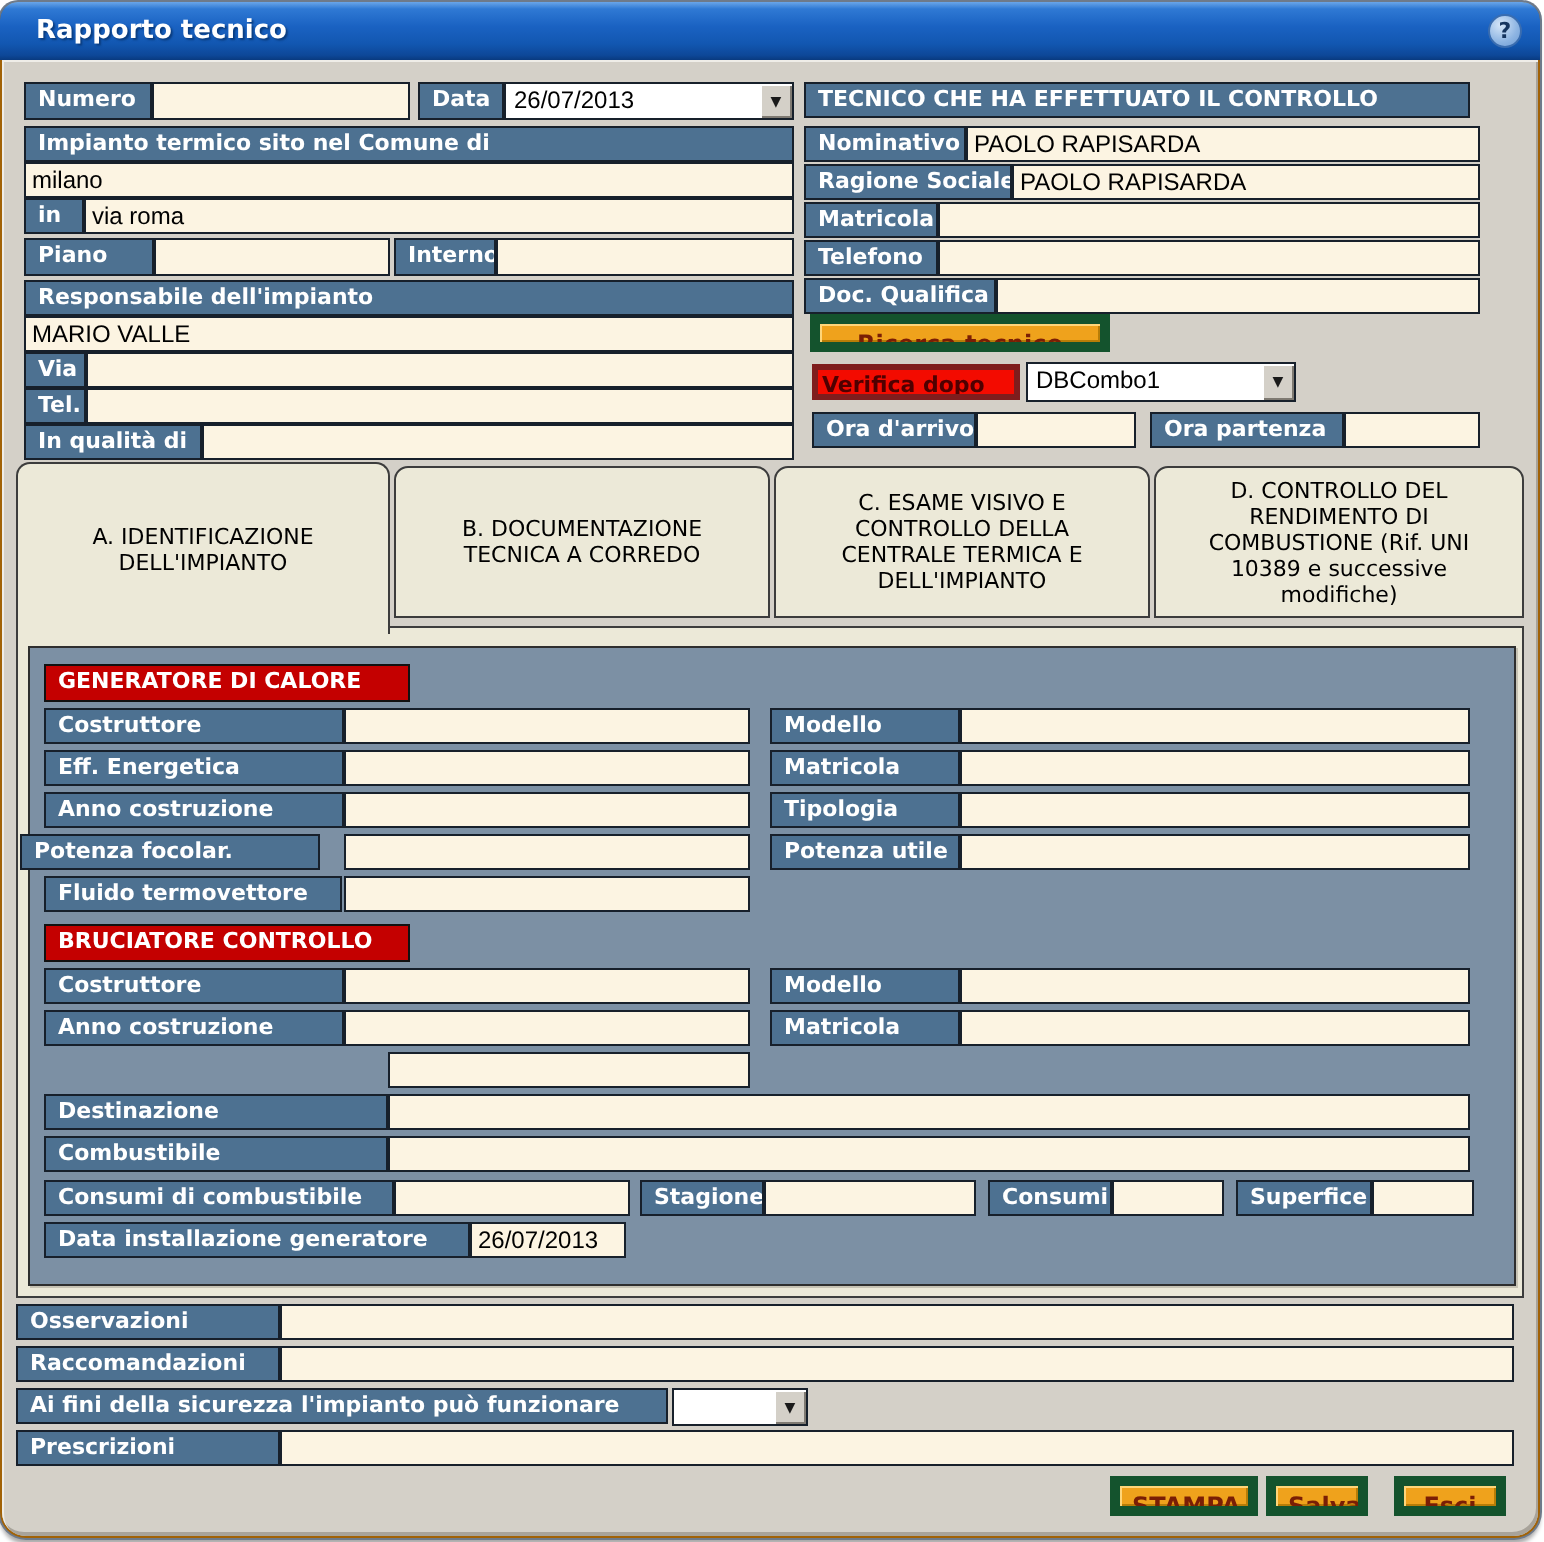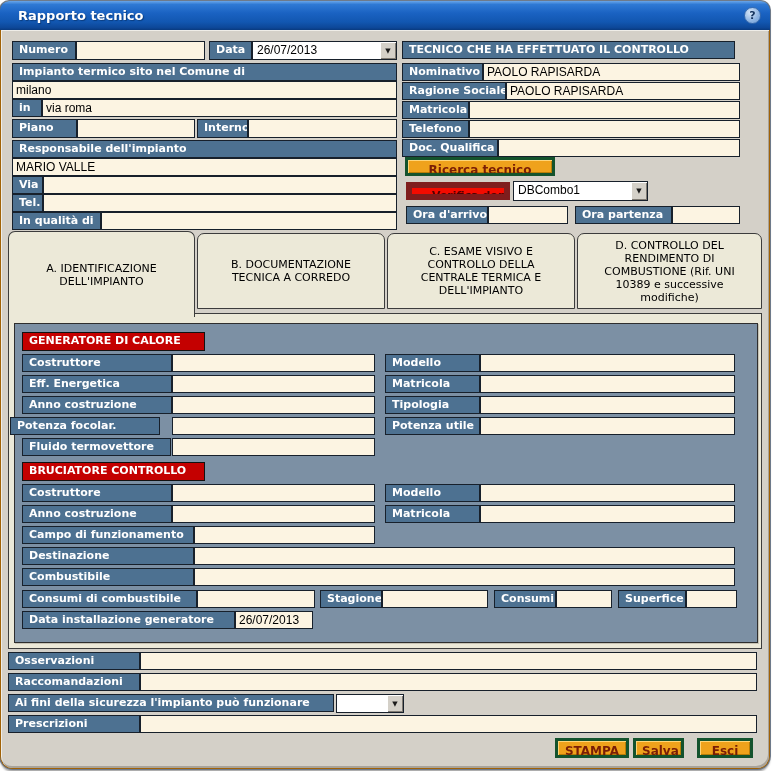--- a/index.html
+++ b/index.html
@@ -27,24 +27,24 @@
   .combo{position:absolute;background:#fff;border:1px solid #17202b;box-sizing:border-box;
        display:flex;align-items:stretch;cursor:pointer}
   .combo .ctext{flex:1;font:12px/17px "Liberation Sans",sans-serif;padding-left:4px;
        overflow:hidden;white-space:nowrap;color:#000}
   .combo .cbtn{width:16px;background:#d4d0c8;
        box-shadow:inset 1px 1px 0 #ffffff, inset -1px -1px 0 #7f7a72;
        display:flex;align-items:center;justify-content:center;font-size:7px;color:#1a1a1a}
   .redhdr{position:absolute;background:#c40000;border:1px solid #111;color:#fff;
        font:bold 11px/16px "DejaVu Sans",sans-serif;padding-left:6px;box-sizing:border-box;
        white-space:nowrap;overflow:hidden}
-  .redlbl{position:absolute;background:#f30b00;border:6px solid #7f1d1d;color:#4f0000;
-       font:bold 11px/15px "DejaVu Sans",sans-serif;padding-left:20px;box-sizing:border-box;
+  .redlbl{position:absolute;background:#f30b00;border:3px solid #7f1d1d;color:#4f0000;
+       font:bold 11px/15px "DejaVu Sans",sans-serif;padding-left:2px;box-sizing:border-box;
        white-space:nowrap;overflow:hidden}
-  .obtn{position:absolute;background:#efa21c;border:3px solid #14532d;
+  .obtn{position:absolute;background:#efa21c;border:5px solid #14532d;
        box-shadow:inset 1px 1px 0 #ffd578, inset -1px -1px 0 #b87d07;
        color:#7a1e05;font:bold 12px/18px "DejaVu Sans",sans-serif;text-align:center;
        box-sizing:border-box;cursor:pointer;white-space:nowrap;overflow:hidden}
   .tab{position:absolute;background:#ece9d8;border:1px solid #3c3c3c;
        border-radius:7px 7px 0 0;box-sizing:border-box;display:flex;align-items:center;
        justify-content:center;text-align:center;font:11px/13px "DejaVu Sans",sans-serif;
        padding:4px 12px;color:#000;cursor:pointer;z-index:2}
   .tab.active{font-weight:normal;border-bottom:none;z-index:4;font-size:11px}
   #tabpage{position:absolute;left:8px;top:312px;width:754px;height:336px;background:#ece9d8;
        border:1px solid #3c3c3c;box-sizing:border-box;z-index:1}
@@ -152,21 +152,20 @@
   <div class="lbl z" style="left:22px;top:483px;width:150px;height:18px">Costruttore</div>
   <input class="inp z" style="left: 172px; top: 483px; width: 203px; height: 18px;" value="">
   <div class="lbl z" style="left:385px;top:483px;width:95px;height:18px">Modello</div>
   <input class="inp z" style="left: 480px; top: 483px; width: 255px; height: 18px;" value="">
 
   <div class="lbl z" style="left:22px;top:504px;width:150px;height:18px">Anno costruzione</div>
   <input class="inp z" style="left: 172px; top: 504px; width: 203px; height: 18px;" value="">
   <div class="lbl z" style="left:385px;top:504px;width:95px;height:18px">Matricola</div>
   <input class="inp z" style="left: 480px; top: 504px; width: 255px; height: 18px;" value="">
 
-  <div class="lbl z" style="left:22px;top:525px;width:172px;height:18px">Campo di funzionamento</div>
   <input class="inp z" style="left: 194px; top: 525px; width: 181px; height: 18px;" value="">
   <div class="lbl z" style="left:22px;top:546px;width:172px;height:18px">Destinazione</div>
   <input class="inp z" style="left: 194px; top: 546px; width: 541px; height: 18px;" value="">
   <div class="lbl z" style="left:22px;top:567px;width:172px;height:18px">Combustibile</div>
   <input class="inp z" style="left: 194px; top: 567px; width: 541px; height: 18px;" value="">
 
   <div class="lbl z" style="left:22px;top:589px;width:175px;height:18px">Consumi di combustibile</div>
   <input class="inp z" style="left: 197px; top: 589px; width: 118px; height: 18px;" value="">
   <div class="lbl z" style="left:320px;top:589px;width:62px;height:18px">Stagione</div>
   <input class="inp z" style="left: 382px; top: 589px; width: 106px; height: 18px;" value="">

